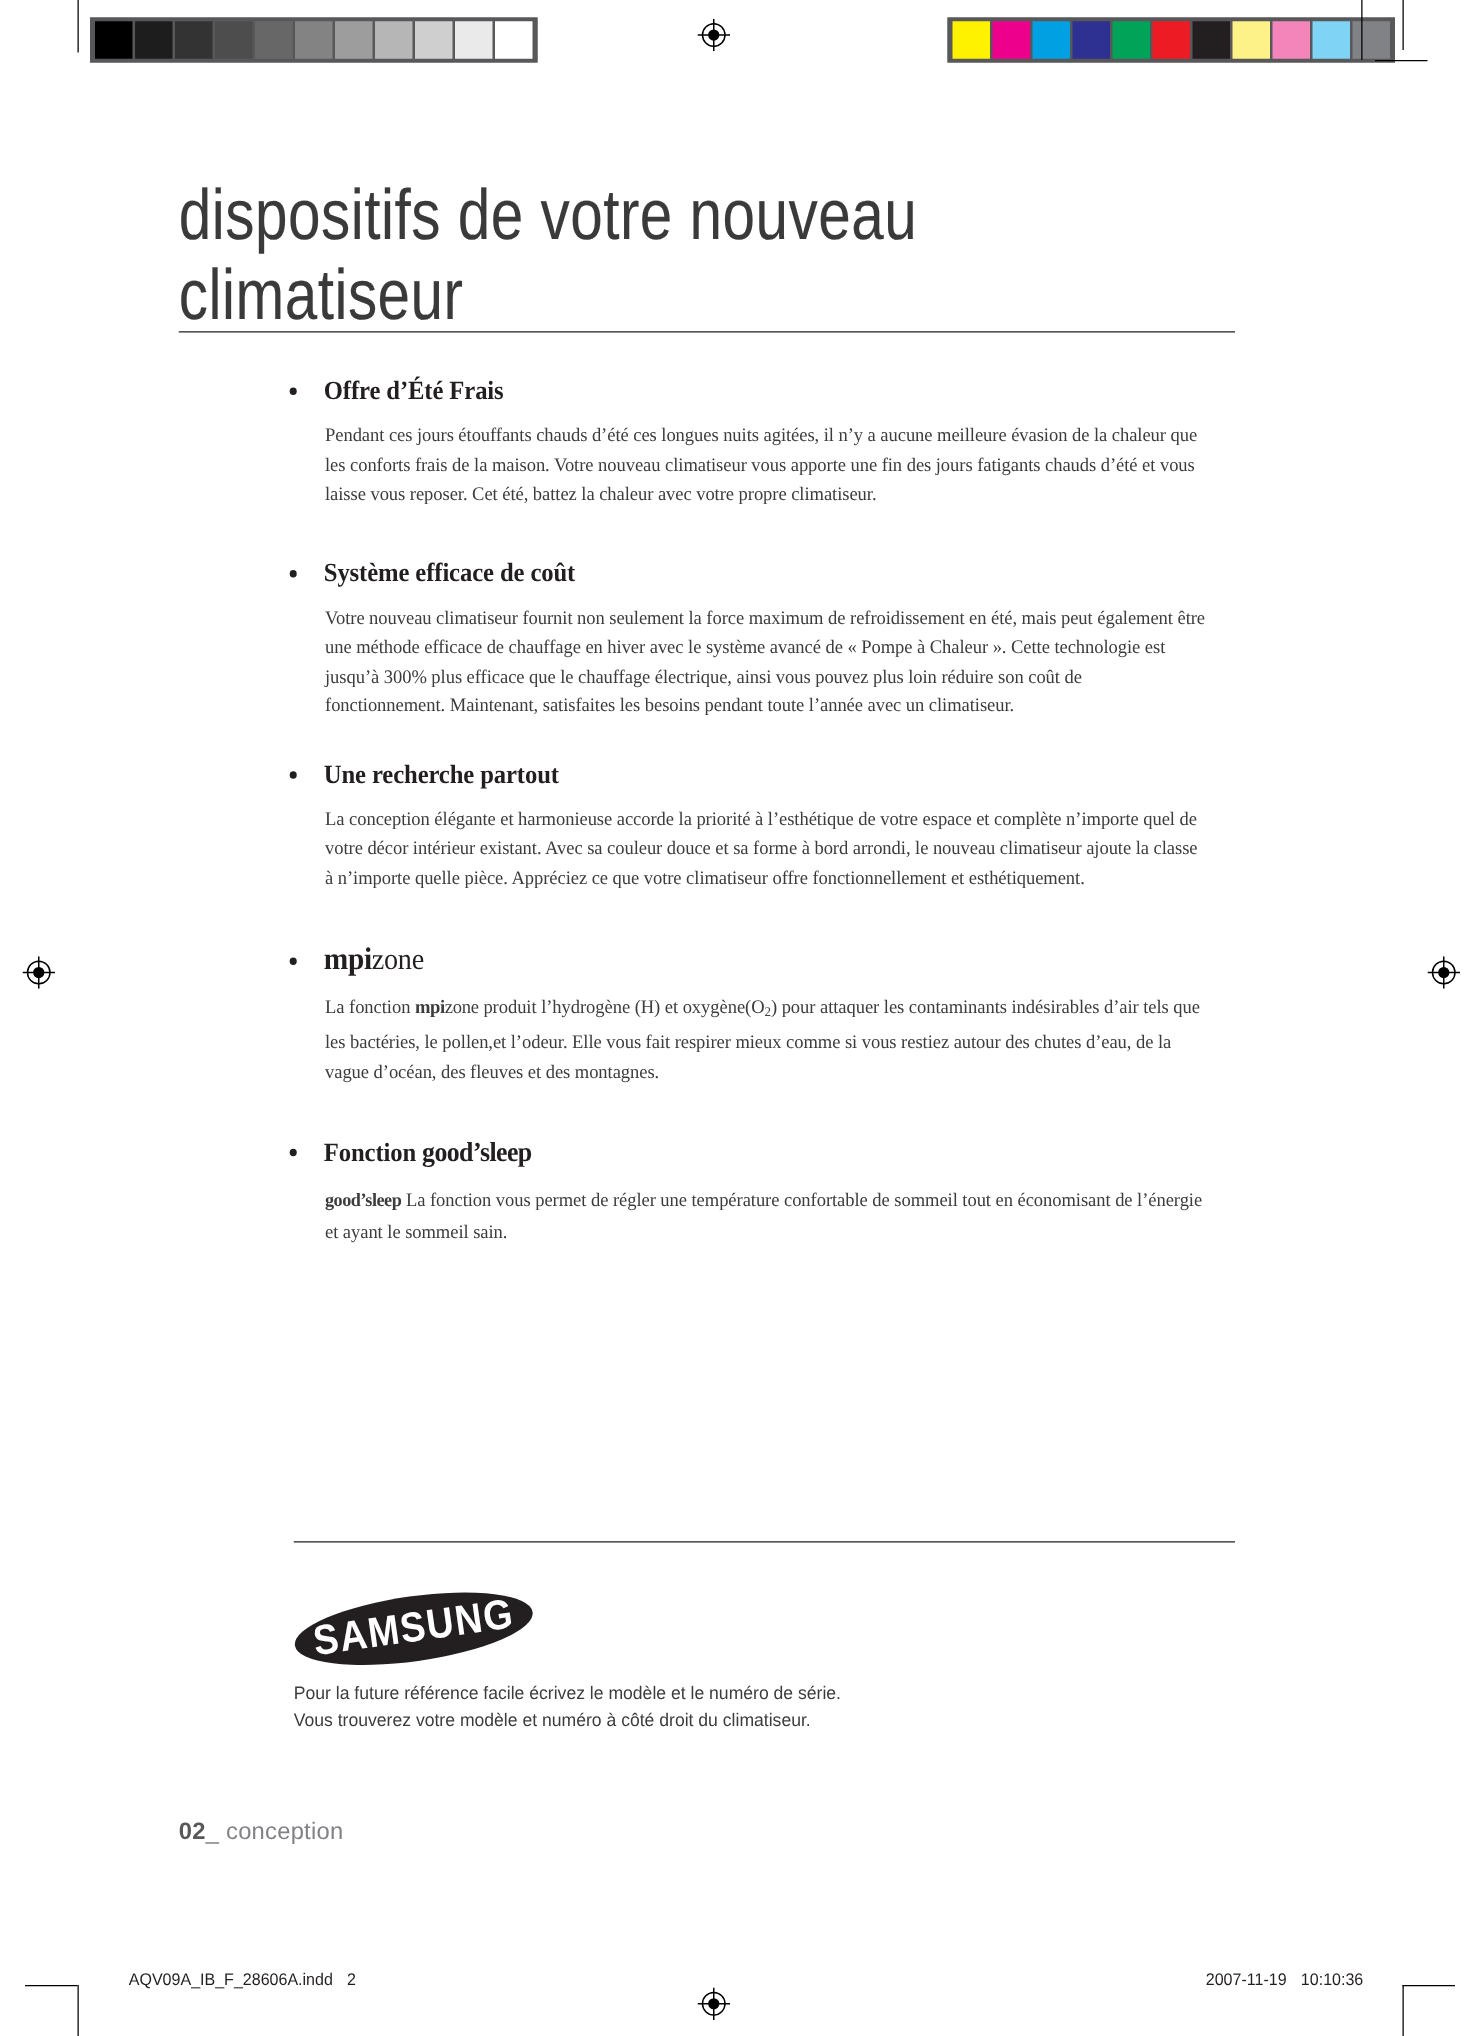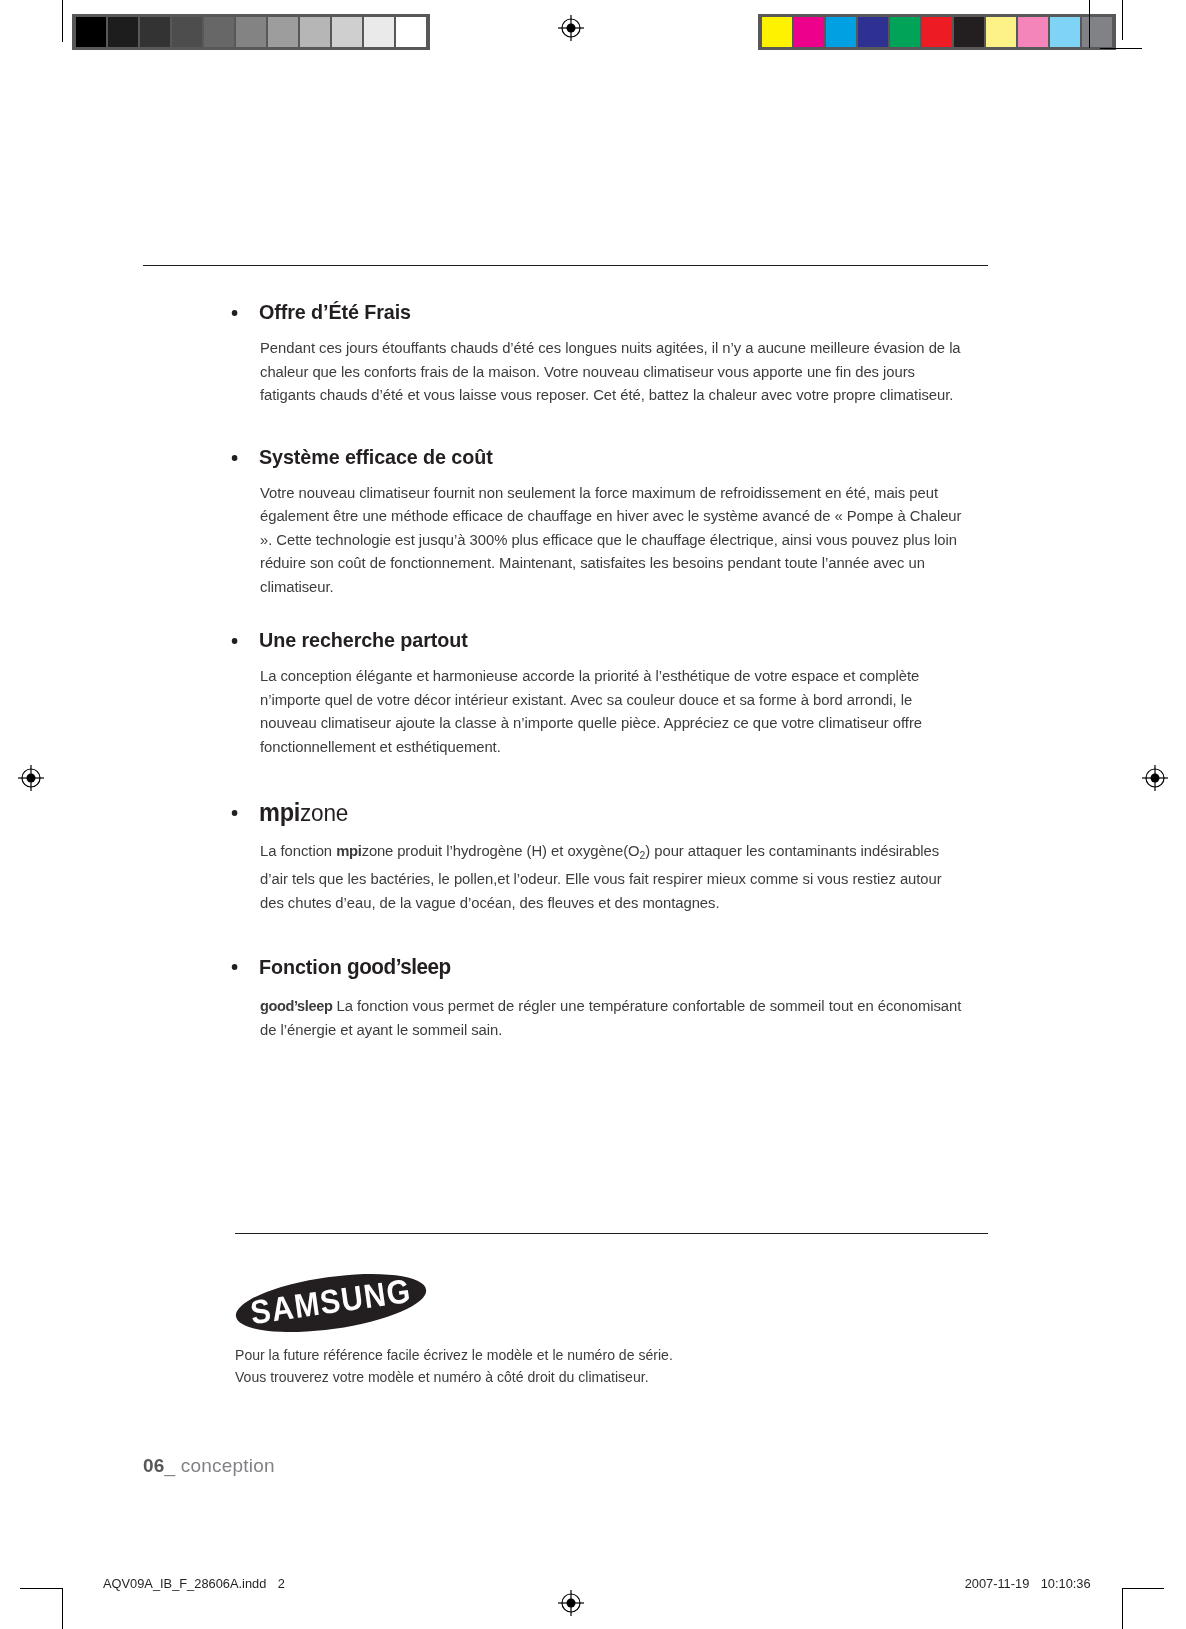--- a/index.html
+++ b/index.html
@@ -108,20 +108,21 @@
     width: 845px;
     height: 1px;
     background: #231f20;
   }
 
   .content {
     position: absolute;
     left: 228px;
     top: 300px;
     width: 760px;
+    font-family: Liberation Serif, serif;
   }
 
   .section { margin-bottom: 30px; }
   .section:last-child { margin-bottom: 0; }
 
   .sec-head {
     position: relative;
     font-size: 21px;
     font-weight: bold;
     color: #231f20;
@@ -313,20 +314,23 @@
       <span class="sw" style="background: rgb(128, 130, 133);"></span>
     </div>
 
   <div class="crop-mark crop-v" style="left:1089px; top:0px; height:48px;"></div>
   <div class="crop-mark crop-v" style="left:1122px; top:0px; height:40px;"></div>
   <div class="crop-mark crop-h" style="left:1100px; top:48px; width:42px;"></div>
 </div>
 
 <div class="page">
 
+  <div class="title-block">
+    <h1 class="doc-title"><span>dispositifs de votre nouveau</span><br><span>climatiseur</span></h1>
+  </div>
   <div class="title-rule"></div>
 
   <div class="content">
 
     <div class="section">
       <div class="sec-head">
         <span class="bullet"></span>
         <span>Offre d’Été Frais</span>
       </div>
       <p class="sec-body">Pendant ces jours étouffants chauds d’été ces longues nuits agitées, il n’y a aucune meilleure évasion de la chaleur que les conforts frais de la maison. Votre nouveau climatiseur vous apporte une fin  des jours fatigants chauds d’été et vous laisse vous reposer. Cet été, battez la chaleur avec votre propre climatiseur.</p>
@@ -375,21 +379,21 @@
       </g>
       <text x="98" y="41" text-anchor="middle" font-family="Liberation Sans, sans-serif" font-size="30" font-weight="bold" fill="#ffffff" letter-spacing="1.2" transform="rotate(-8 98 32) scale(1,1.12) translate(0,-3.5)">SAMSUNG</text>
       <text x="98" y="41" text-anchor="middle" font-family="Liberation Sans, sans-serif" font-size="30" font-weight="bold" fill="#ffffff" letter-spacing="1.2" opacity="0">SAMSUNG</text>
     </svg>
   </div>
 
   <div class="ref-note">Pour la future référence facile écrivez le modèle et le numéro de série. Vous trouverez votre modèle et numéro à côté droit du climatiseur.</div>
 
 
   <div class="page-num">
-    <span class="pn-num">06</span><span class="pn-label">_</span> <span class="pn-label">conception</span>
+    <span class="pn-num">02</span><span class="pn-label">_</span> <span class="pn-label">conception</span>
   </div>
 
 </div>
 
 <div class="prepress-bottom">
   <div class="crop-mark crop-v" style="left:62px; top:28px; height:42px;"></div>
   <div class="crop-mark crop-h" style="left:20px; top:28px; width:42px;"></div>
   <div class="crop-mark crop-v" style="left:1122px; top:28px; height:42px;"></div>
   <div class="crop-mark crop-h" style="left:1122px; top:28px; width:42px;"></div>
 

